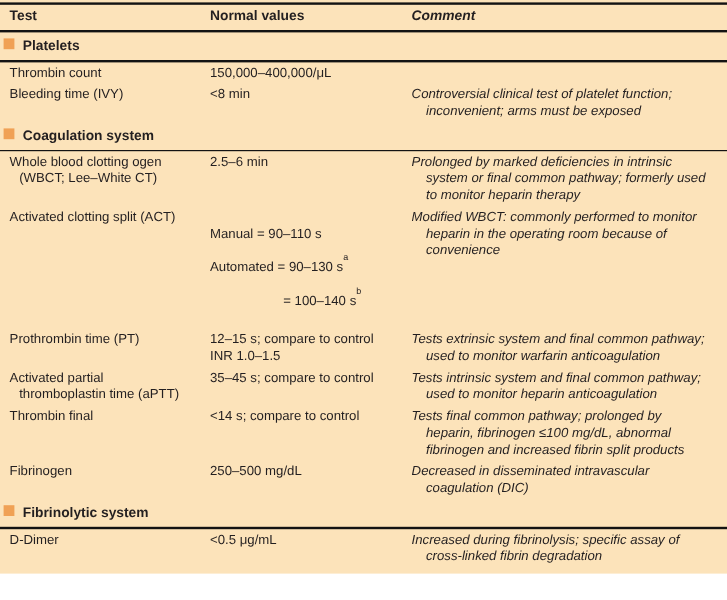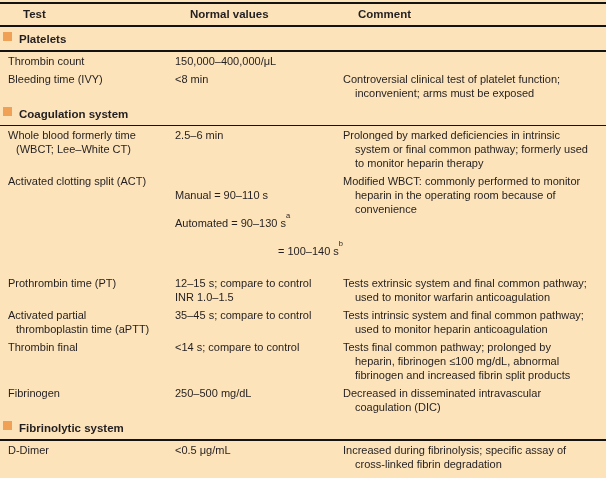--- a/index.html
+++ b/index.html
@@ -25,22 +25,22 @@
   .row {
     display: grid;
     grid-template-columns: 167px 168px 1fr;
     padding: 2px 0;
     font-size: 11px;
     line-height: 14px;
   }
   .header-row { font-weight: bold; padding: 3px 0 4px; font-size: 11.5px; }
   .cell { white-space: pre-line; }
   .cell.test    { padding-left: 8px;  text-indent: -8px; }
-  .cell.comment { padding-left: 12px; text-indent: -12px; padding-right: 4px; }
-  .header-row .cell { padding-left: 0; text-indent: 0; margin-left: 15px; }
+  .cell.comment { padding-left: 12px; text-indent: -12px; padding-right: 4px; font-style: italic; }
+  .header-row .cell { padding-left: 0; text-indent: 0; }
   .section-header {
     display: flex;
     align-items: flex-start;
     margin: 3px 0 2px -5px;
     padding: 2px 0;
     font-weight: bold;
     font-size: 11.5px;
     line-height: 14px;
   }
   .sq {
@@ -49,21 +49,21 @@
     display: inline-block;
     margin-right: 7px;
     flex: 0 0 auto;
   }
   sup.fn {
     font-size: 7.5px;
     position: relative;
     top: -4px;
     line-height: 0;
   }
-  .act-line3 { padding-left: 61px; text-align: right; }
+  .act-line3 { padding-left: 61px; }
 </style>
 </head>
 <body>
 
 <div class="table-wrap">
 
   <div class="rule thin"></div>
 
   <div class="row header-row">
     <div class="cell test">Test</div>
@@ -92,21 +92,21 @@
 inconvenient; arms must be exposed</div>
   </div>
 
   <div class="section-header">
     <span class="sq"></span>
     <span>Coagulation system</span>
   </div>
   <div class="rule thin"></div>
 
   <div class="row">
-    <div class="cell test">Whole blood formerly time
+    <div class="cell test">Whole blood clotting ogen
 (WBCT; Lee–White CT)</div>
     <div class="cell values">2.5–6 min</div>
     <div class="cell comment">Prolonged by marked deficiencies in intrinsic
 system or final common pathway; formerly used
 to monitor heparin therapy</div>
   </div>
 
   <div class="row">
     <div class="cell test">Activated clotting split (ACT)</div>
     <div class="cell values">

